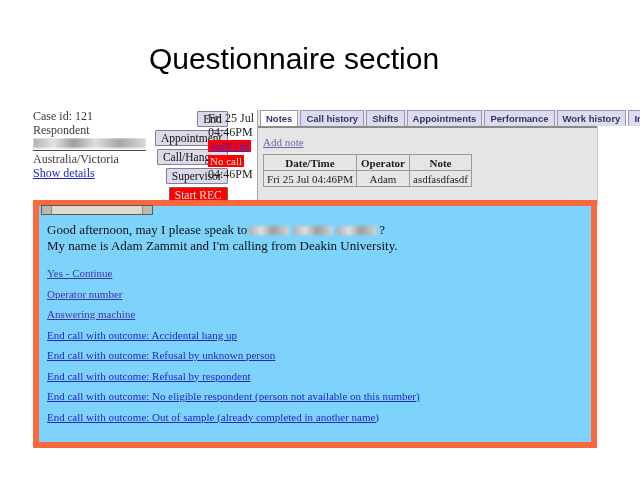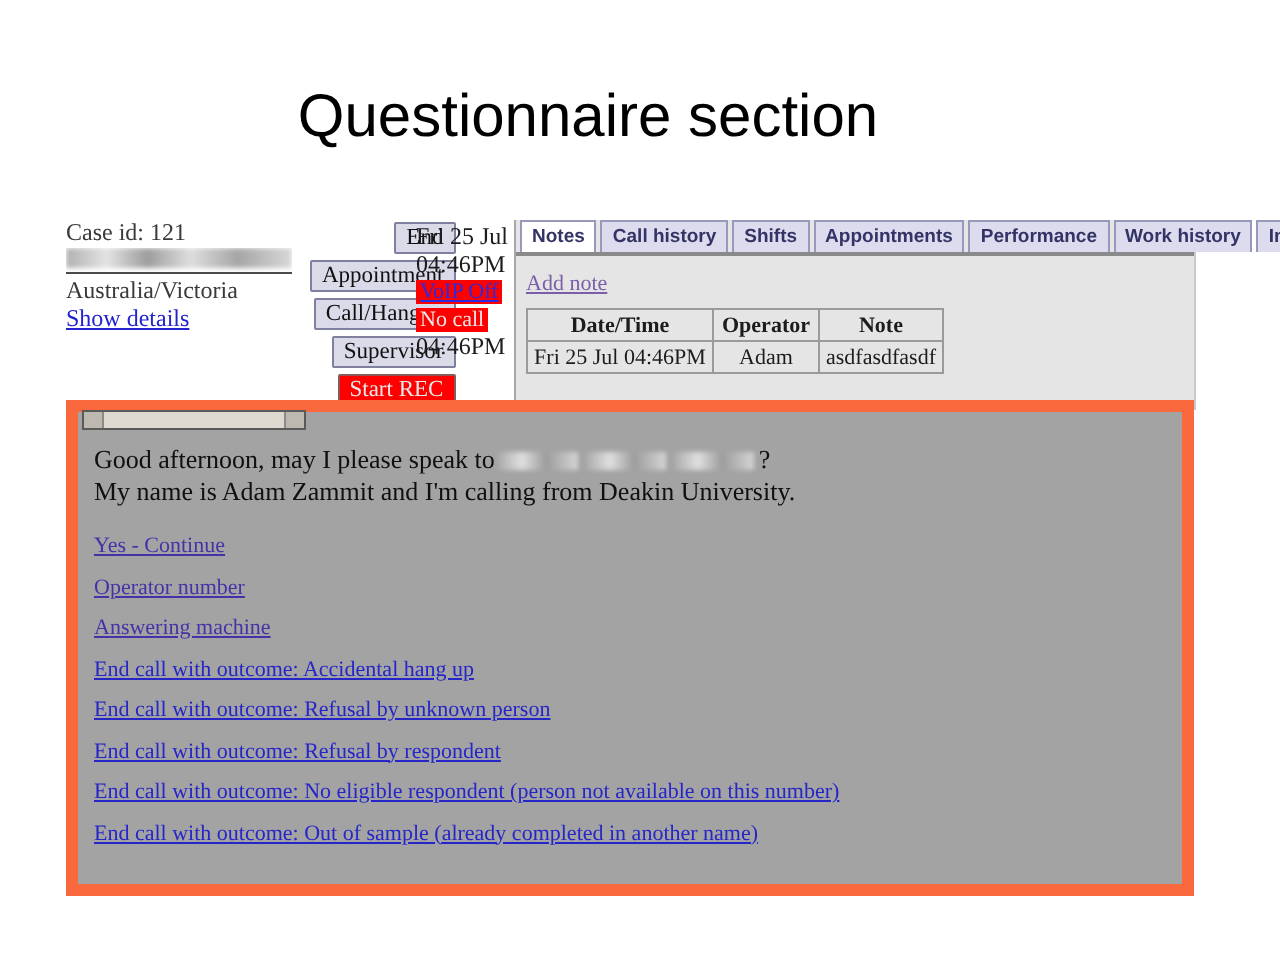--- a/index.html
+++ b/index.html
@@ -47,21 +47,21 @@
   .panel-body { padding:4px 0 0 5px; }
   a.add-note { font-size:11px; color:#7a5fa8; text-decoration:underline; }
   table.notes { border-collapse:collapse; margin-top:4px; font-size:11px; color:#1c1c1c; }
   table.notes th, table.notes td { border:1px solid #9a9a9a; padding:0 3px; height:15px; text-align:center; font-weight:normal; white-space:nowrap; }
   table.notes th { font-weight:bold; }
   .c1 { width:86px; } .c2 { width:46px; } .c3 { width:54px; }
 
   
   .orange-box {
     position:absolute; left:33px; top:200px; width:564px; height:248px;
-    border:6px solid #f9693d; background:#a3a3a3; box-sizing:border-box;
+    border:6px solid #f9693d; background:#7dd3fc; box-sizing:border-box;
   }
   .scroll-frag {
     position:absolute; top:-1px; left:2px; width:110px; height:8px;
     background:#cdc9c1; border:1px solid #5a5a5a; display:flex; box-sizing:content-box;
   }
   .scroll-btn { width:9px; background:#bdb9b1; }
   .scroll-btn.left { border-right:1px solid #8a8a8a; }
   .scroll-btn.right { border-left:1px solid #8a8a8a; }
   .scroll-track { flex:1; background:#dedad2; }
 
@@ -75,20 +75,21 @@
 </style>
 </head>
 <body>
 
 <div id="slide">
 
   <div class="title">Questionnaire section</div>
 
   <div class="case-panel">
     <div class="row">Case id: 121</div>
+    <div class="row">Respondent</div>
     <div class="redacted-name">
         <div class="blurbar"></div>
       </div>
     <div class="row">Australia/Victoria</div>
     <div class="row"><a href="#" class="blue-link">Show details</a></div>
   </div>
 
   <div class="buttons-col">
     <button class="ctl-btn">End</button>
     <button class="ctl-btn">Appointment</button>

